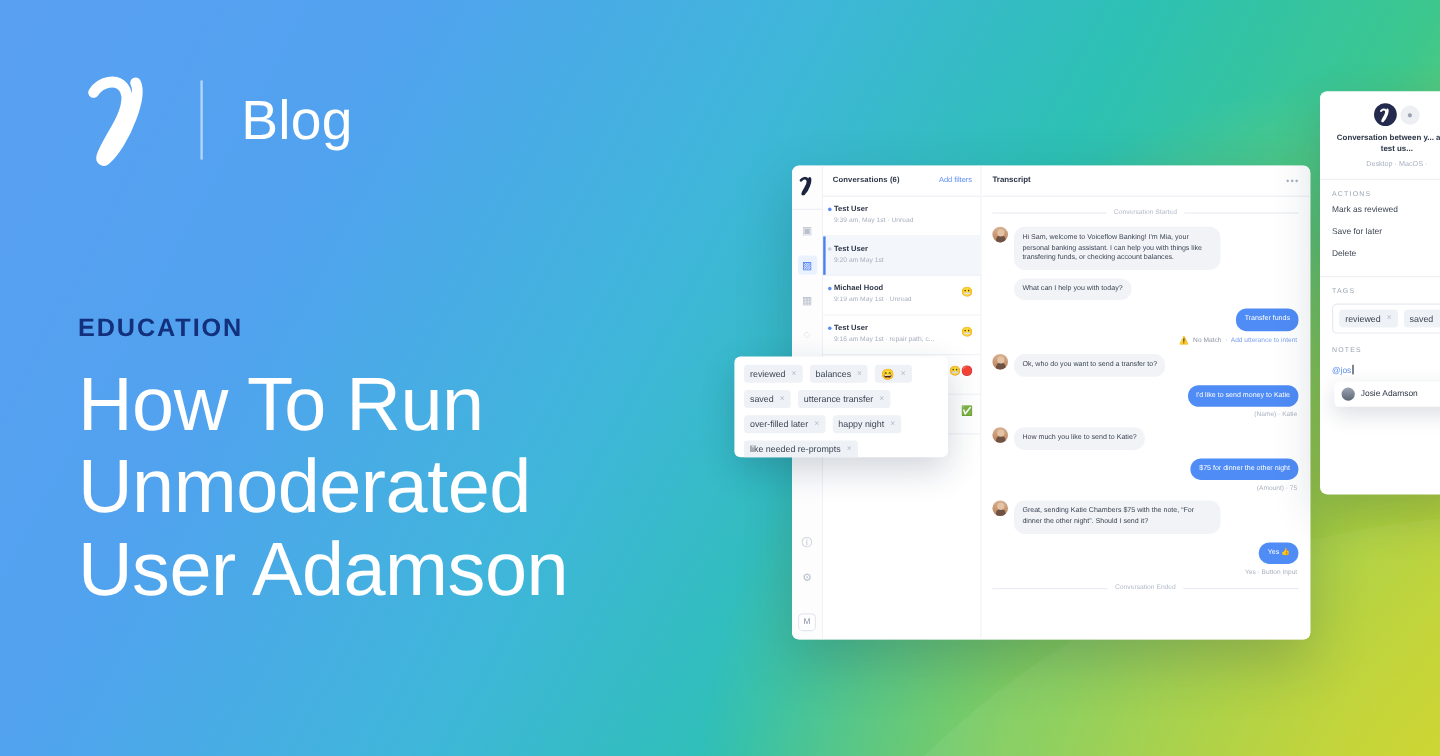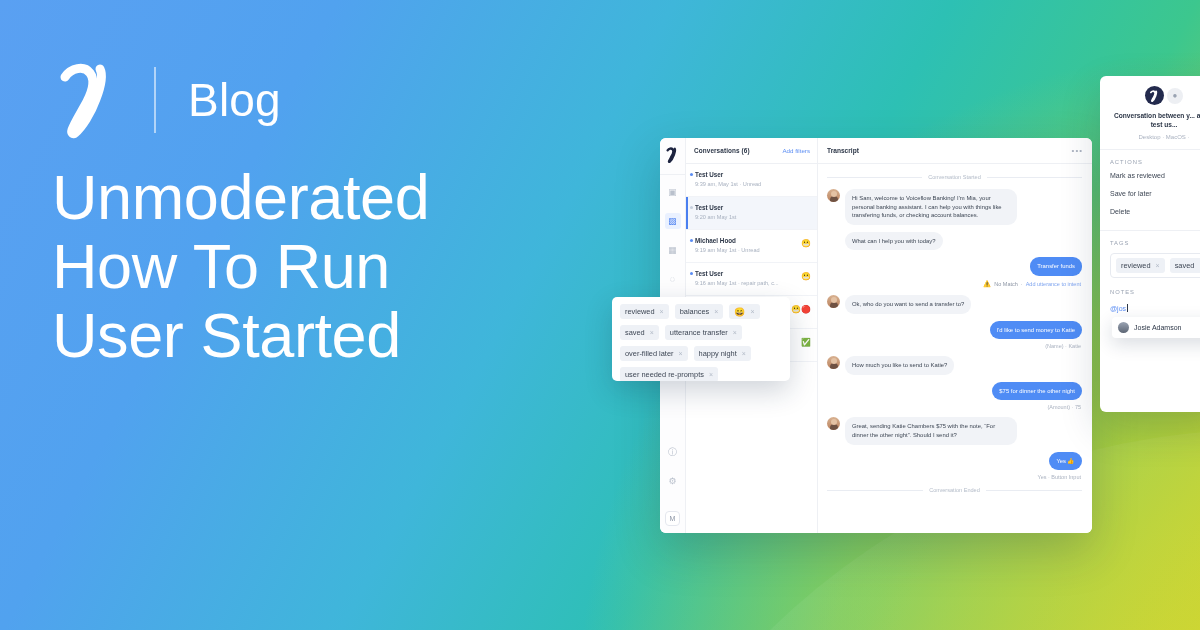--- a/index.html
+++ b/index.html
@@ -27,21 +27,21 @@
   .bg-arc {
     position: absolute;
     left: 560px; top: 430px;
     width: 1400px; height: 1400px;
     border-radius: 50%;
     background: radial-gradient(circle at 0% 0%, rgba(255,255,255,0.06) 0%, rgba(255,255,255,0.045) 40%, rgba(255,255,255,0.0) 70%);
     pointer-events: none;
   }
 
   
-  .hero { position: absolute; left: 52px; top: 54px; z-index: 5; }
+  .hero { position: absolute; left: 65px; top: 54px; z-index: 5; }
   .brand { display: flex; align-items: center; height: 92px; }
   .brand-logo { width: 74px; display: flex; align-items: center; justify-content: center; }
   .brand-logo svg { display: block; }
   .brand-div { width: 2px; height: 66px; background: rgba(255,255,255,0.55); margin: 0 32px 0 28px; }
   .brand-word { color: #fff; font-size: 46px; font-weight: 400; letter-spacing: .2px; }
 
   .eyebrow {
     margin-top: 116px;
     color: #12307c;
     font-size: 21px;
@@ -215,25 +215,26 @@
   <div class="brand">
     <div class="brand-logo">
       <svg width="72" height="78" viewBox="0 0 72 78" fill="none">
         <path d="M12 16c6-9 19-12 25-4 6 8 1 22-6 34-5 9-10 17-12 23-1 3 1 5 3 3 7-6 16-20 21-34 5-13 7-24 4-30" stroke="#ffffff" stroke-width="9" stroke-linecap="round" stroke-linejoin="round" fill="none"></path>
       </svg>
     </div>
     <div class="brand-div"></div>
     <div class="brand-word">Blog</div>
   </div>
 
+  <div class="eyebrow">EDUCATION</div>
 
   <div class="headline">
+    <div>How To Run</div>
     <div>Unmoderated</div>
-    <div>How To Run</div>
-    <div>User Started</div>
+    <div>User Adamson</div>
   </div>
 </div>
 
 <div class="app">
 
   <div class="rail">
     <div class="rail-logo">
       <svg width="15" height="16" viewBox="0 0 72 78">
           <path d="M12 16c6-9 19-12 25-4 6 8 1 22-6 34-5 9-10 17-12 23-1 3 1 5 3 3 7-6 16-20 21-34 5-13 7-24 4-30" stroke="#1d2440" stroke-width="11" stroke-linecap="round" fill="none"></path>
         </svg>
@@ -387,21 +388,21 @@
           <span>over-filled later</span>
           <span class="x">×</span>
         </span>
         <span class="chip">
           <span>happy night</span>
           <span class="x">×</span>
         </span>
       </div>
       <div class="tagrow">
         <span class="chip">
-          <span>user needed re-prompts</span>
+          <span>like needed re-prompts</span>
           <span class="x">×</span>
         </span>
       </div>
     </div>
 </div>
 
 <div class="details">
   <div class="det-top">
     <div class="det-avatars">
       <div class="det-logo">

